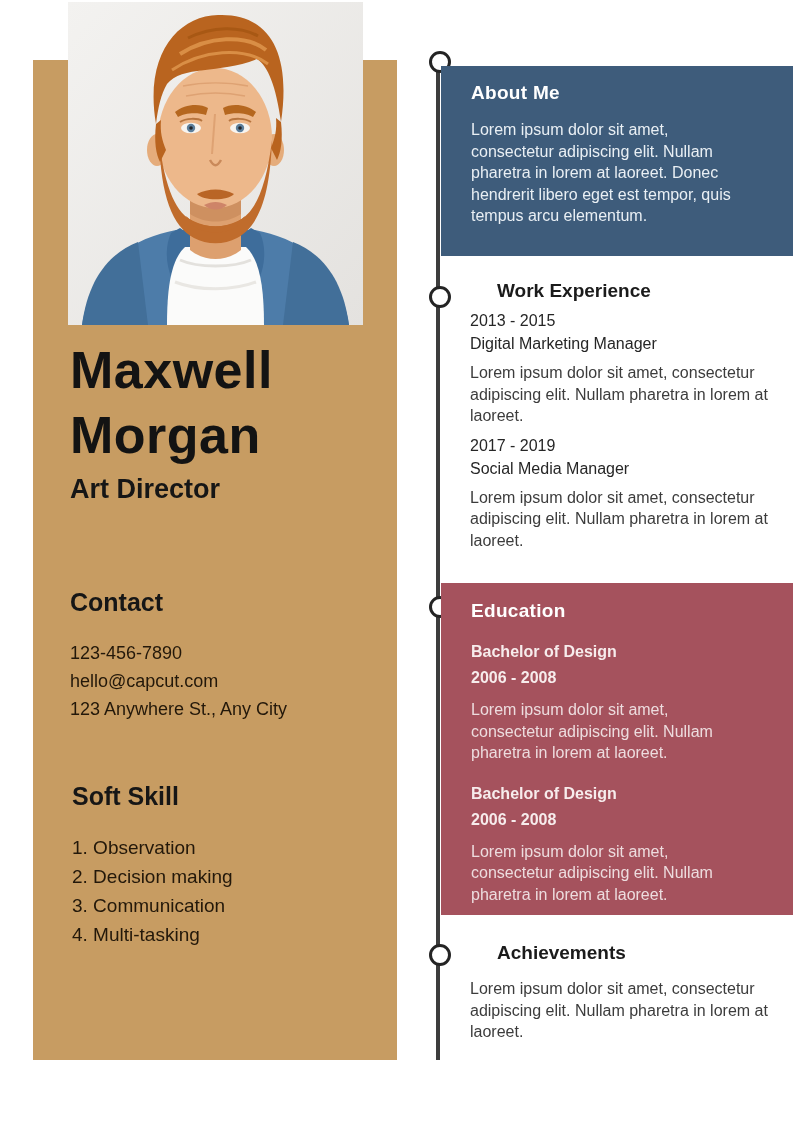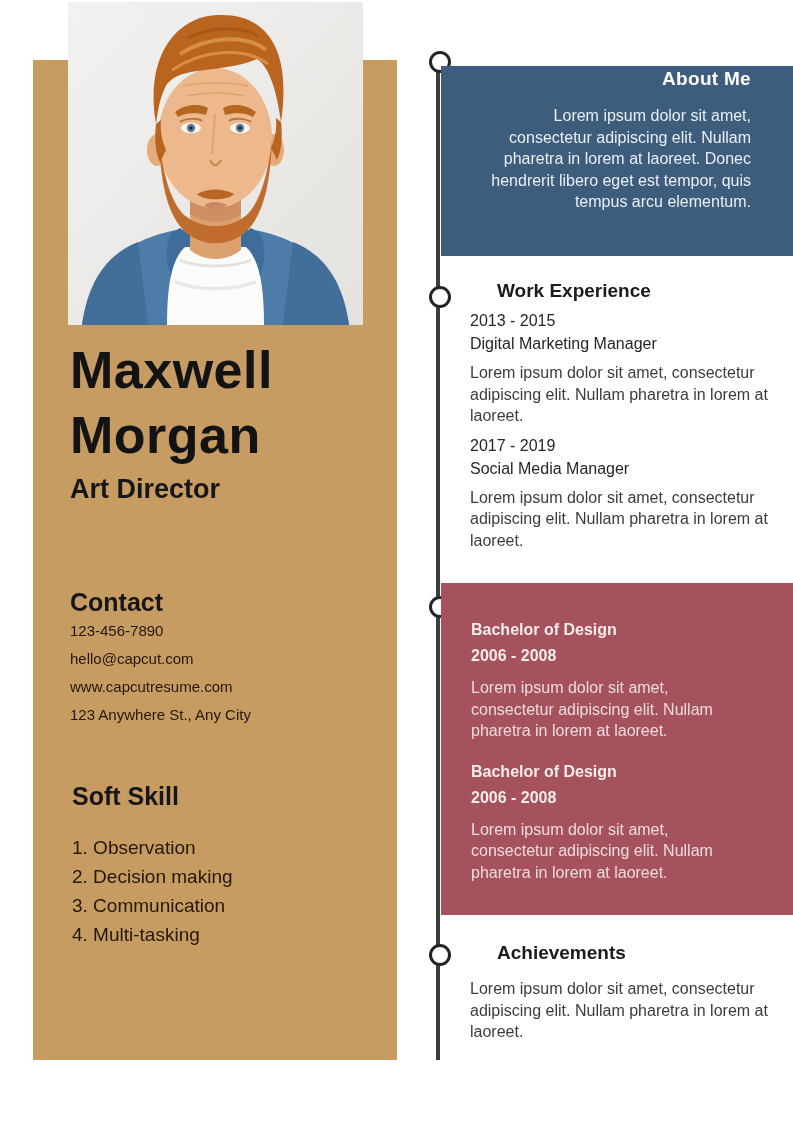--- a/index.html
+++ b/index.html
@@ -34,21 +34,21 @@
     color:#131313; letter-spacing:0.5px;
   }
   .job-title {
     position:absolute; left:70px; top:474px; width:320px;
     font-size:27px; font-weight:600; color:#161616;
   }
   .left-heading {
     font-size:25px; font-weight:700; color:#161616;
   }
   .contact-section { position:absolute; left:70px; top:588px; width:310px; }
-  .contact-lines { font-size:15px; line-height:28px; color:#23180a; }
+  .contact-lines { margin-top:22px; font-size:18px; line-height:28px; color:#23180a; }
   .skill-section { position:absolute; left:72px; top:782px; width:310px; }
   .skill-lines { margin-top:22px; font-size:19px; line-height:29px; color:#23180a; }
 
   
   .timeline-line {
     position:absolute; left:436px; top:62px;
     width:4px; height:998px; background:#3d3d3d;
   }
   .timeline-dot {
     position:absolute; left:429px;
@@ -58,22 +58,21 @@
   .dot-about { top:51px; }
   .dot-work { top:286px; }
   .dot-education { top:596px; }
   .dot-achievements { top:944px; }
 
   
   .about-panel {
     position:absolute; left:441px; top:66px;
     width:352px; height:190px;
     background:#3E5C7B; color:#ffffff;
-    padding:2px 42px 0 30px;
-    text-align:right;
+    padding:16px 42px 0 30px;
   }
   .panel-heading { font-size:19px; font-weight:600; letter-spacing:0.3px; }
   .about-body {
     margin-top:15px; font-size:16px; line-height:21.5px; color:#E9EFF4;
   }
 
   .work-section { position:absolute; left:470px; top:280px; width:320px; }
   .section-heading-dark { font-size:19px; font-weight:700; color:#1b1b1b;margin-left:27px; }
   .work-entry { margin-top:7px; }
   .entry-line { font-size:16px; line-height:23px; color:#262626; }
@@ -166,21 +165,20 @@
     <div>Maxwell</div>
     <div>Morgan</div>
   </div>
   <div class="job-title">Art Director</div>
 
   <div class="contact-section">
     <div class="left-heading">Contact</div>
     <div class="contact-lines">
       <div>123-456-7890</div>
       <div>hello@capcut.com</div>
-      <div>www.capcutresume.com</div>
       <div>123 Anywhere St., Any City</div>
     </div>
   </div>
 
   <div class="skill-section">
     <div class="left-heading">Soft Skill</div>
     <div class="skill-lines">
       <div>1. Observation</div>
       <div>2. Decision making</div>
       <div>3. Communication</div>
@@ -207,20 +205,21 @@
       <div class="entry-body">Lorem ipsum dolor sit amet, consectetur adipiscing elit. Nullam pharetra in lorem at laoreet.</div>
     </div>
     <div class="work-entry">
       <div class="entry-line">2017 - 2019</div>
       <div class="entry-line">Social Media Manager</div>
       <div class="entry-body">Lorem ipsum dolor sit amet, consectetur adipiscing elit. Nullam pharetra in lorem at laoreet.</div>
     </div>
   </div>
 
   <div class="education-panel">
+    <div class="panel-heading">Education</div>
     <div class="edu-entry">
       <div class="edu-degree">Bachelor of Design</div>
       <div class="edu-period">2006 - 2008</div>
       <div class="edu-body">Lorem ipsum dolor sit amet, consectetur adipiscing elit. Nullam pharetra in lorem at laoreet.</div>
     </div>
     <div class="edu-entry">
       <div class="edu-degree">Bachelor of Design</div>
       <div class="edu-period">2006 - 2008</div>
       <div class="edu-body">Lorem ipsum dolor sit amet, consectetur adipiscing elit. Nullam pharetra in lorem at laoreet.</div>
     </div>

